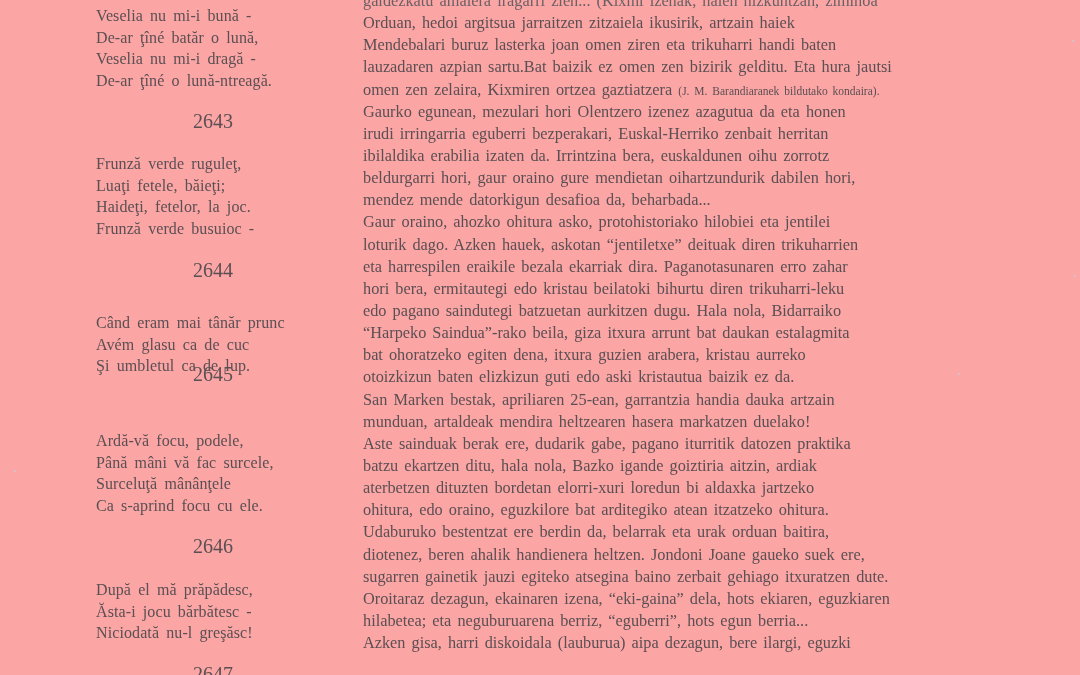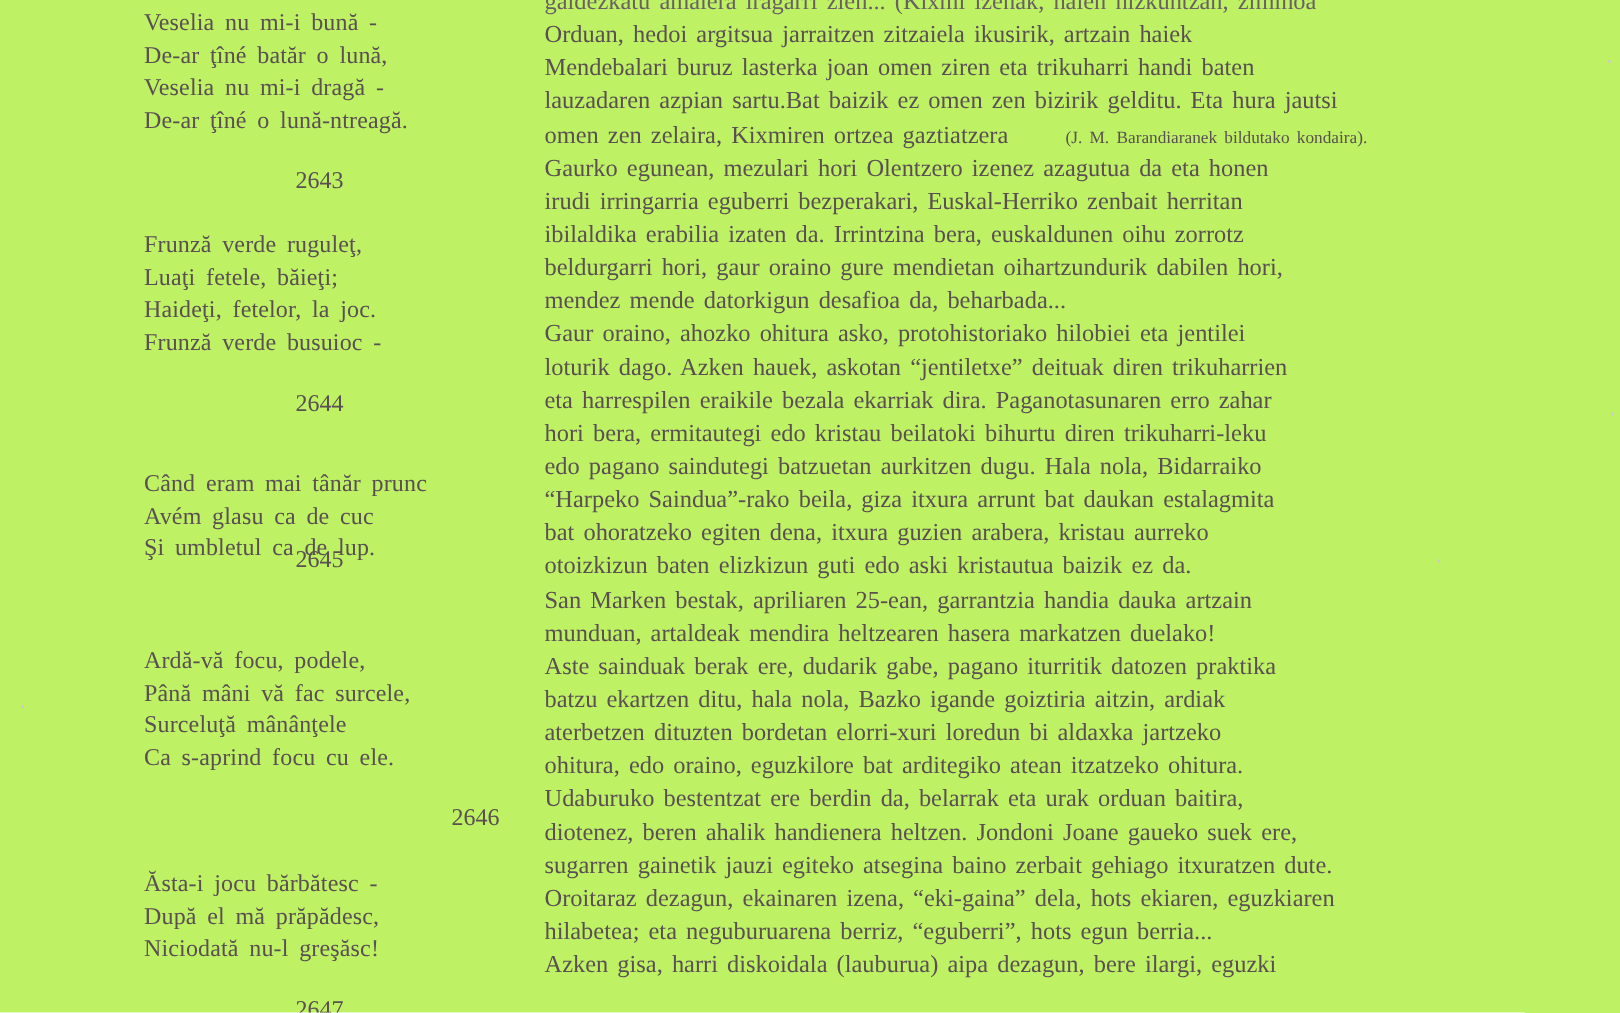--- a/index.html
+++ b/index.html
@@ -12,21 +12,21 @@
       height: 675px;
       overflow: hidden;
       position: relative;
       font-family: "Liberation Serif", "DejaVu Serif", serif;
       color: #5a4f52;
     }
     .page {
       position: absolute;
       left: 0; top: 0;
       width: 1080px; height: 675px;
-      background: #bef264;
+      background: #fca5a5;
     }
     
     .left-col {
       position: absolute;
       left: 96px;
       top: 0;
       width: 240px;
     }
     .stanza {
       position: absolute;
@@ -34,21 +34,21 @@
     }
     .verse-line {
       font-size: 16px;
       line-height: 21.6px;
       white-space: nowrap;
       word-spacing: 3px;
       letter-spacing: 0.1px;
     }
     .num {
       position: absolute;
-      font-size: 16px;
+      font-size: 20px;
       line-height: 20px;
       white-space: nowrap;
       text-align: center;
       width: 240px;
       left: 0;
       font-family: Liberation Serif, serif;
     }
     
     .right-col {
       position: absolute;
@@ -62,21 +62,20 @@
       white-space: nowrap;
       height: 22.15px;
       overflow: visible;
       word-spacing: 2px;
     }
     .prose-line.cut-top {
       color: #6a6064;
     }
     .small-note {
       font-size: 11.5px;
-      margin-left: 32px;
     }
     .speck {
       position: absolute;
       width: 2px; height: 2px;
       background: #cfcacb;
       border-radius: 1px;
     }
   </style>
 </head>
 <body>
@@ -108,24 +107,24 @@
     </div>
 
     <div class="num" style="top:364px; left:-3px;">2645</div>
     <div class="stanza" style="top:430px;">
       <div class="verse-line">Ardă-vă focu, podele,</div>
       <div class="verse-line">Până mâni vă fac surcele,</div>
       <div class="verse-line">Surceluţă mânânţele</div>
       <div class="verse-line">Ca s-aprind focu cu ele.</div>
     </div>
 
-    <div class="num" style="top:536px; left:-3px;text-align:right;">2646</div>
+    <div class="num" style="top:536px; left:-3px;">2646</div>
     <div class="stanza" style="top:579px;">
+      <div class="verse-line">După el mă prăpădesc,</div>
       <div class="verse-line">Ăsta-i jocu bărbătesc -</div>
-      <div class="verse-line">După el mă prăpădesc,</div>
       <div class="verse-line">Niciodată nu-l greşăsc!</div>
     </div>
 
     <div class="num" style="top:664px; left:-3px;">2647</div>
   </div>
 
   <div class="right-col">
     <div class="prose-line cut-top">galdezkatu amaiera iragarri zien... (Kixmi izenak, haien hizkuntzan, ziminoa</div>
     <div class="prose-line">Orduan, hedoi argitsua jarraitzen zitzaiela ikusirik, artzain haiek</div>
     <div class="prose-line">Mendebalari buruz lasterka joan omen ziren eta trikuharri handi baten</div>

